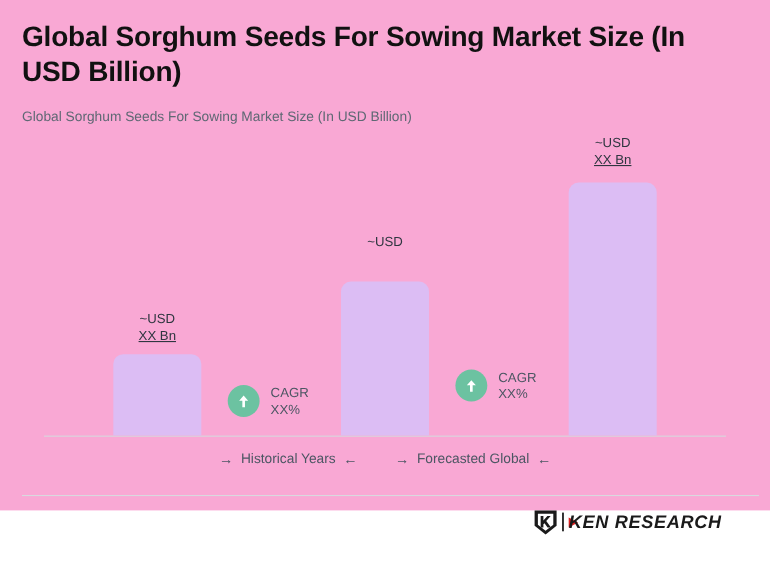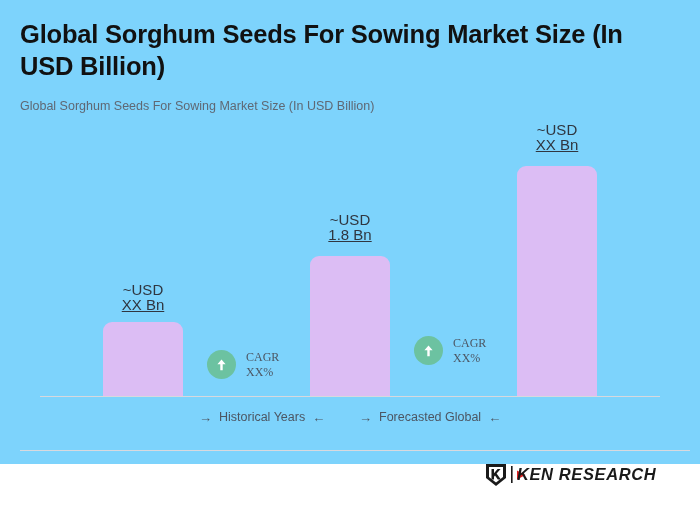--- a/index.html
+++ b/index.html
@@ -14,21 +14,21 @@
     overflow: hidden;
     position: relative;
   }
 
   #page {
     position: absolute;
     left: 0;
     top: 0;
     width: 700px;
     height: 464px;
-    background: #7dd3fc;
+    background: #f9a8d4;
   }
 
   
   .title {
     position: absolute;
     left: 20px;
     top: 18px;
     width: 640px;
     font-size: 25.5px;
     line-height: 32px;
@@ -72,33 +72,32 @@
     position: absolute;
     width: 80px;
     background: #dcbdf4;
     border-radius: 9px 9px 0 0;
   }
 
   .bar-label {
     position: absolute;
     width: 120px;
     text-align: center;
-    font-size: 15px;
+    font-size: 12px;
     line-height: 14.5px;
     color: #2f3640;
   }
   .bar-label .l1 { display: block; }
   .bar-label .l2 { display: block; text-decoration: underline; }
 
   
   .cagr {
     position: absolute;
     display: flex;
     align-items: center;
-    font-family: Liberation Serif, serif;
   }
   .cagr-circle {
     width: 29px;
     height: 29px;
     border-radius: 50%;
     background: #6cc2a1;
     display: flex;
     align-items: center;
     justify-content: center;
     flex: 0 0 auto;
@@ -195,21 +194,20 @@
         </svg>
       </div>
       <div class="cagr-text">
         <span>CAGR</span>
         <span>XX%</span>
       </div>
     </div>
 
     <div class="bar-label" style="left:290px; top:213px;">
       <span class="l1">~USD</span>
-      <span class="l2">1.8 Bn</span>
     </div>
     <div class="bar" style="left:310px; top:256px; height:140px;"></div>
 
     <div class="cagr" style="left:414px; top:336px;">
       <div class="cagr-circle">
         <svg width="13" height="14" viewBox="0 0 13 14" aria-hidden="true">
           <path d="M6.5 1.6 L10.6 6.3 L7.7 6.3 L7.7 12.2 L5.3 12.2 L5.3 6.3 L2.4 6.3 Z" fill="#ffffff"></path>
         </svg>
       </div>
       <div class="cagr-text">

